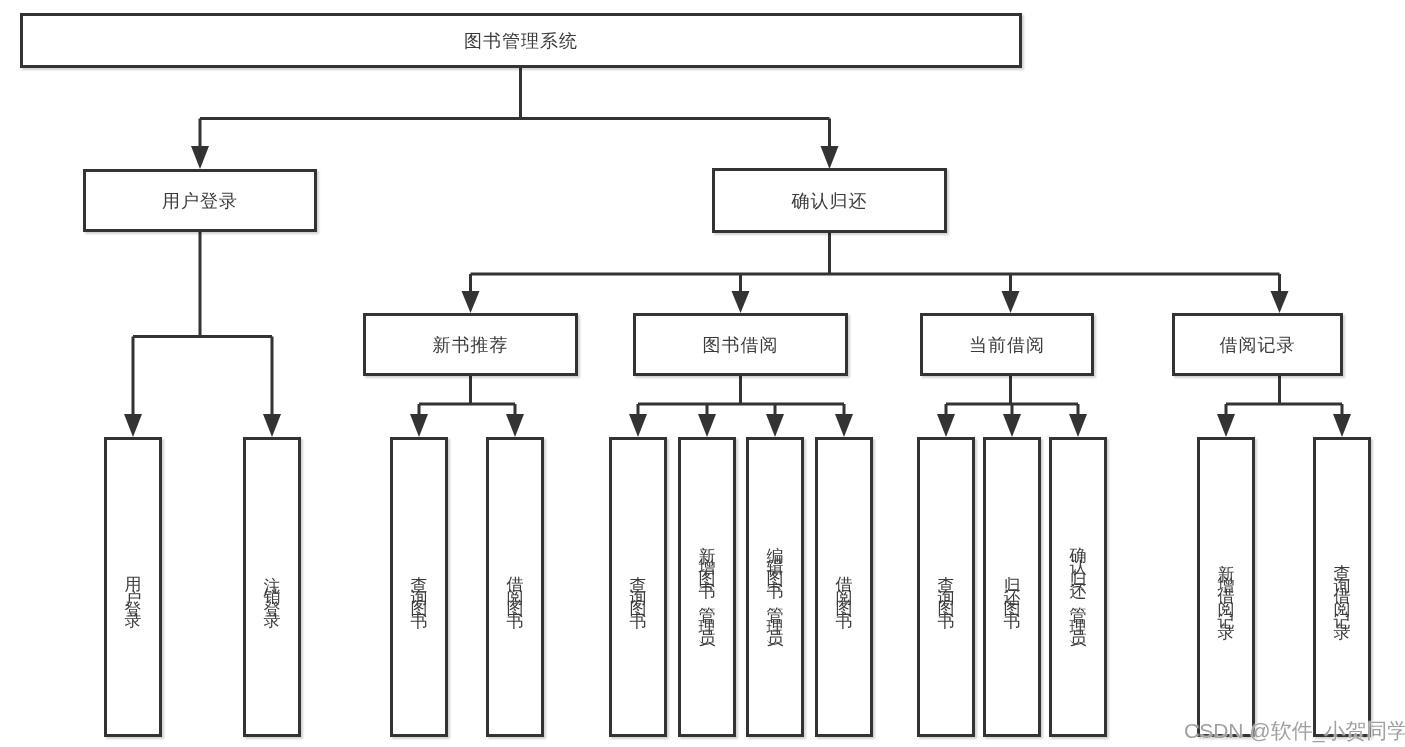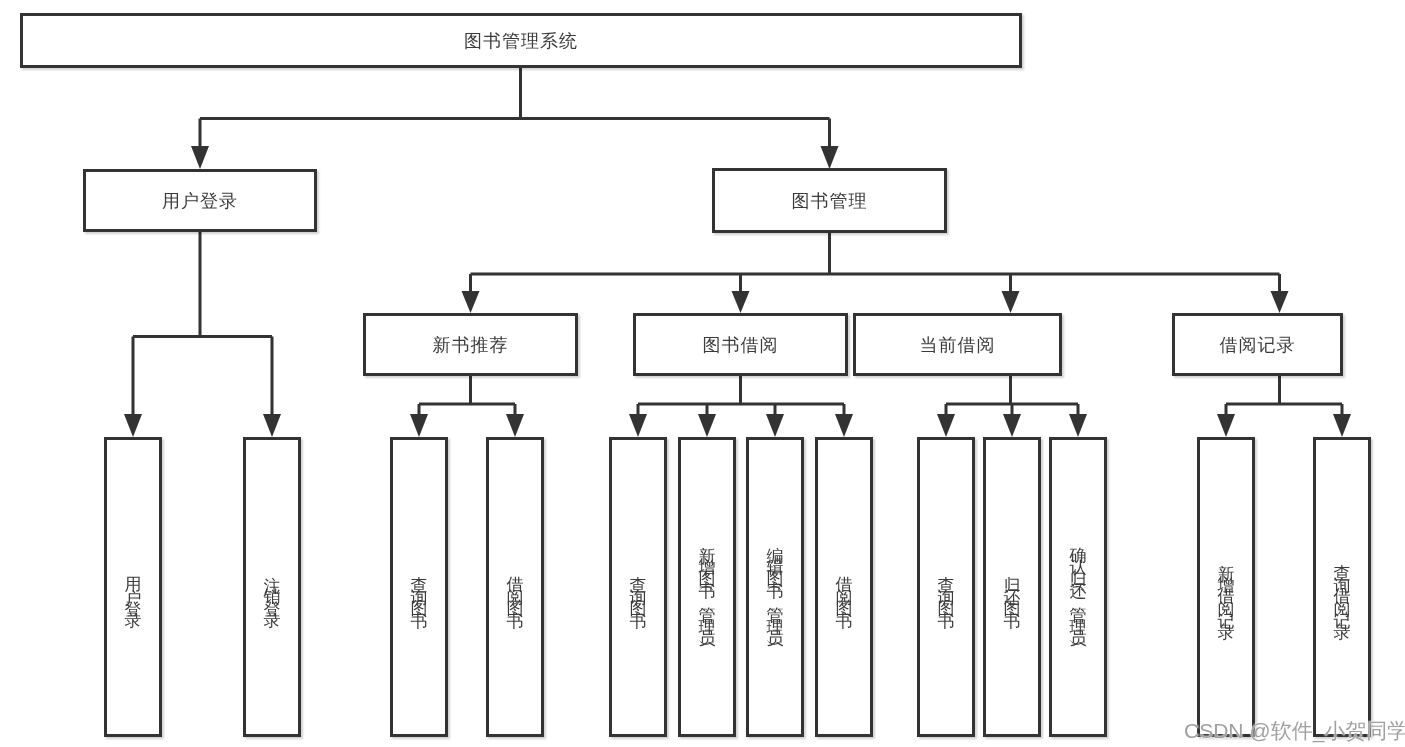--- a/index.html
+++ b/index.html
@@ -136,30 +136,30 @@
   </svg>
 
   <div class="box h" style="left:20px;top:13px;width:1002px;height:55px">
     <span class="lbl">图书管理系统</span>
   </div>
 
   <div class="box h" style="left:83px;top:169px;width:234px;height:63px">
     <span class="lbl">用户登录</span>
   </div>
   <div class="box h" style="left:712px;top:168px;width:235px;height:65px">
-    <span class="lbl">图书管理</span>
+    <span class="lbl">确认归还</span>
   </div>
 
   <div class="box h" style="left:363px;top:313px;width:215px;height:63px">
     <span class="lbl">新书推荐</span>
   </div>
   <div class="box h" style="left:633px;top:313px;width:215px;height:63px">
     <span class="lbl">图书借阅</span>
   </div>
-  <div class="box h" style="left:853px;top:313px;width:209px;height:63px">
+  <div class="box h" style="left:920px;top:313px;width:174px;height:63px">
     <span class="lbl">当前借阅</span>
   </div>
   <div class="box h" style="left:1172px;top:313px;width:171px;height:63px">
     <span class="lbl">借阅记录</span>
   </div>
 
   <div class="box v" style="left:104px;top:437px">
     <span class="lbl">用户登录</span>
   </div>
   <div class="box v" style="left:243px;top:437px">

